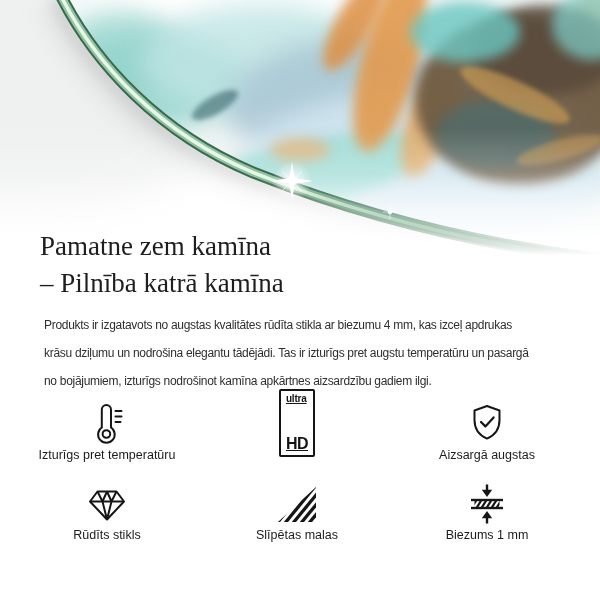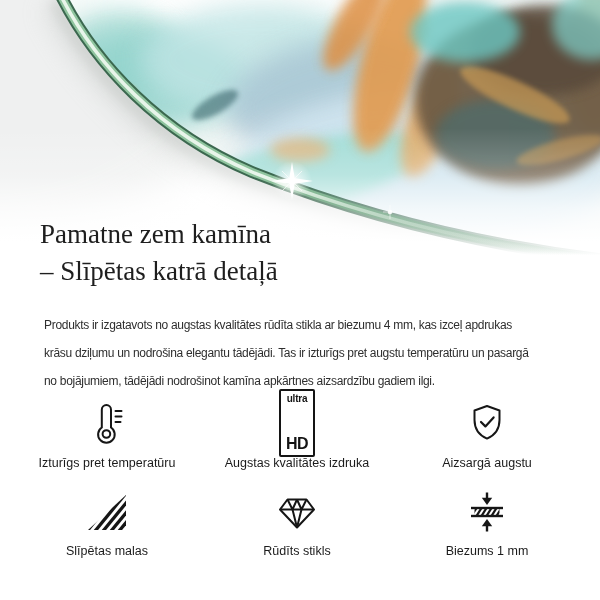--- a/index.html
+++ b/index.html
@@ -6,47 +6,47 @@
   body{
     width:600px;height:600px;position:relative;overflow:hidden;
     background:#ffffff;
     font-family:"Liberation Sans","DejaVu Sans",sans-serif;
     color:#1d1d1f;
   }
   .hero{position:absolute;top:0;left:0;width:600px;height:262px;}
   .hero svg{display:block;}
 
   .heading{
-    position:absolute;left:40px;top:216px;margin:0;
+    position:absolute;left:40px;top:228px;margin:0;
     font-family:"Liberation Serif","DejaVu Serif",serif;
     font-weight:400;font-size:27px;line-height:37px;color:#1e1e1e;
   }
   .heading span{display:block;}
 
   .description{
     position:absolute;left:40px;top:307px;margin:4px;
     font-size:12px;line-height:28px;letter-spacing:-0.3px;color:#2e2e2e;
   }
   .description div{white-space:nowrap;}
 
   .features{
     position:absolute;left:12px;top:399px;width:570px;
     display:grid;grid-template-columns:repeat(3,1fr);row-gap:16px;
   }
   .feature{display:flex;flex-direction:column;align-items:center;}
   .feature .icon-slot{height:48px;display:flex;align-items:center;justify-content:center;}
   .feature .label{
-    margin-top:8px;font-size:12.5px;line-height:16px;color:#1b1b1b;
+    font-size:12.5px;line-height:16px;color:#1b1b1b;
     text-align:right;white-space:nowrap;
   }
   .icon-svg{stroke:#161616;fill:none;stroke-width:2;}
 
   .uhd-box{
     border:2.5px solid #141414;border-radius:2px;padding:2px 5px 3px;
-    text-align:center;color:#141414;background:#fff;
+    text-align:left;color:#141414;background:#fff;text-decoration:underline;
   }
   .uhd-top{font-size:10px;font-weight:700;line-height:11px;letter-spacing:-0.2px;}
   .uhd-bottom{font-size:16px;font-weight:700;line-height:16px;letter-spacing:-0.5px;margin-top:32px;}
 </style>
 </head>
 <body>
 
 <div class="hero">
   <svg width="600" height="262" viewBox="0 0 600 262">
     <defs>
@@ -142,27 +142,27 @@
       <path d="M292,162 L295.2,181 L292,200 L288.8,181 Z" fill="#ffffff"></path>
       <path d="M282,171 L302,191 M302,171 L282,191" stroke="#ffffff" stroke-width="1" opacity="0.65"></path>
       <circle cx="390" cy="212" r="2.3" fill="#ffffff" opacity="0.9"></circle>
       <path d="M383,212 H397 M390,205 V219" stroke="#ffffff" stroke-width="0.8" opacity="0.7"></path>
     </g>
   </svg>
 </div>
 
 <h1 class="heading">
   <span>Pamatne zem kamīna</span>
-  <span>– Slīpētas katrā detaļā</span>
+  <span>– Pilnība katrā kamīna</span>
 </h1>
 
 <div class="description">
   <div>Produkts ir izgatavots no augstas kvalitātes rūdīta stikla ar biezumu 4 mm, kas izceļ apdrukas</div>
   <div>krāsu dziļumu un nodrošina elegantu tādējādi. Tas ir izturīgs pret augstu temperatūru un pasargā</div>
-  <div>no bojājumiem, tādējādi nodrošinot kamīna apkārtnes aizsardzību gadiem ilgi.</div>
+  <div>no bojājumiem, izturīgs nodrošinot kamīna apkārtnes aizsardzību gadiem ilgi.</div>
 </div>
 
 <div class="features">
 
   <div class="feature">
     <div class="icon-slot">
       <svg class="icon-svg" width="44" height="44" viewBox="0 0 44 44" stroke-linecap="round">
         <path d="M26,26.5 V8.7 a4.6,4.6 0 0 0 -9.2,0 V26.5 a8.3,8.3 0 1 0 9.2,0 Z"></path>
         <circle cx="21.4" cy="33" r="3.8"></circle>
         <path d="M30.5,10 h6 M30.5,15.5 h6 M30.5,21 h5"></path>
@@ -171,31 +171,42 @@
     <div class="label">Izturīgs pret temperatūru</div>
   </div>
 
   <div class="feature">
     <div class="icon-slot">
       <div class="uhd-box">
         <div class="uhd-top">ultra</div>
         <div class="uhd-bottom">HD</div>
       </div>
     </div>
-    <div class="label">Augstas kvalitātes izdruka</div>
   </div>
 
   <div class="feature">
     <div class="icon-slot">
       <svg class="icon-svg" width="44" height="44" viewBox="0 0 44 44" stroke-linecap="round" stroke-linejoin="round">
         <path d="M22,5 L34.5,9.5 V19 c0,9.5 -5.5,15.6 -12.5,18.6 C15,34.6 9.5,28.5 9.5,19 V9.5 Z"></path>
         <path d="M16,21 l4.4,4.4 L28.6,16.4" stroke-width="2.2"></path>
       </svg>
     </div>
-    <div class="label">Aizsargā augstu</div>
+    <div class="label">Aizsargā augstas</div>
+  </div>
+
+  <div class="feature">
+    <div class="icon-slot">
+      <svg class="icon-svg" width="44" height="44" viewBox="0 0 44 44" stroke-width="1.7" stroke-linejoin="round">
+        <path d="M12.5,10.5 H31.5 L39,20.5 L22,38.5 L5,20.5 Z"></path>
+        <path d="M5,20.5 H39"></path>
+        <path d="M12.5,10.5 L17.5,20.5 M31.5,10.5 L26.5,20.5 M22,10.5 L17.5,20.5 M22,10.5 L26.5,20.5"></path>
+        <path d="M17.5,20.5 L22,38.5 M26.5,20.5 L22,38.5"></path>
+      </svg>
+    </div>
+    <div class="label">Rūdīts stikls</div>
   </div>
 
   <div class="feature">
     <div class="icon-slot">
       <svg width="44" height="44" viewBox="0 0 44 44">
         <clipPath id="triClip">
             <polygon points="3,41 41,41 41,6"></polygon>
           </clipPath>
         <g clip-path="url(#triClip)" stroke="#161616" stroke-width="3.3">
           <line x1="-26" y1="47" x2="10" y2="3"></line>
@@ -203,32 +214,20 @@
           <line x1="-10" y1="47" x2="26" y2="3"></line>
           <line x1="-2" y1="47" x2="34" y2="3"></line>
           <line x1="6" y1="47" x2="42" y2="3"></line>
           <line x1="14" y1="47" x2="50" y2="3"></line>
           <line x1="22" y1="47" x2="58" y2="3"></line>
           <line x1="30" y1="47" x2="66" y2="3"></line>
         </g>
       </svg>
     </div>
     <div class="label">Slīpētas malas</div>
-  </div>
-
-  <div class="feature">
-    <div class="icon-slot">
-      <svg class="icon-svg" width="44" height="44" viewBox="0 0 44 44" stroke-width="1.7" stroke-linejoin="round">
-        <path d="M12.5,10.5 H31.5 L39,20.5 L22,38.5 L5,20.5 Z"></path>
-        <path d="M5,20.5 H39"></path>
-        <path d="M12.5,10.5 L17.5,20.5 M31.5,10.5 L26.5,20.5 M22,10.5 L17.5,20.5 M22,10.5 L26.5,20.5"></path>
-        <path d="M17.5,20.5 L22,38.5 M26.5,20.5 L22,38.5"></path>
-      </svg>
-    </div>
-    <div class="label">Rūdīts stikls</div>
   </div>
 
   <div class="feature">
     <div class="icon-slot">
       <svg width="44" height="44" viewBox="0 0 44 44" fill="#161616">
         <clipPath id="slabClip">
             <rect x="9.5" y="20" width="25" height="6.5"></rect>
           </clipPath>
         <g clip-path="url(#slabClip)" stroke="#161616" stroke-width="2.2">
           <line x1="4" y1="31" x2="14" y2="15"></line>

